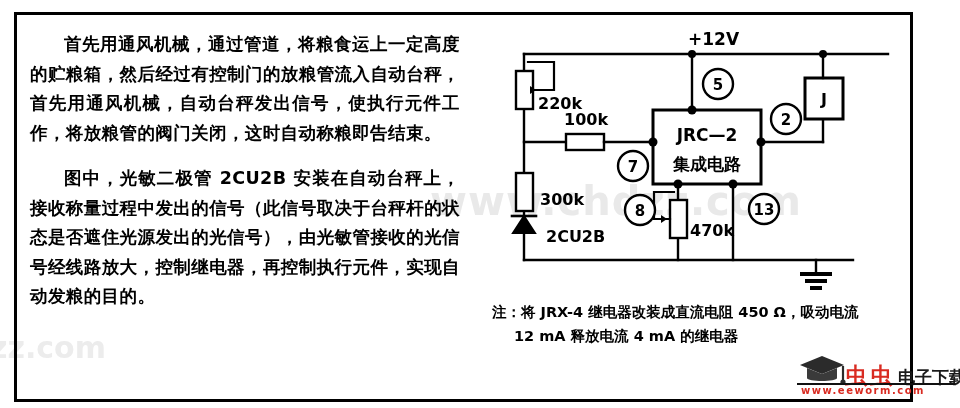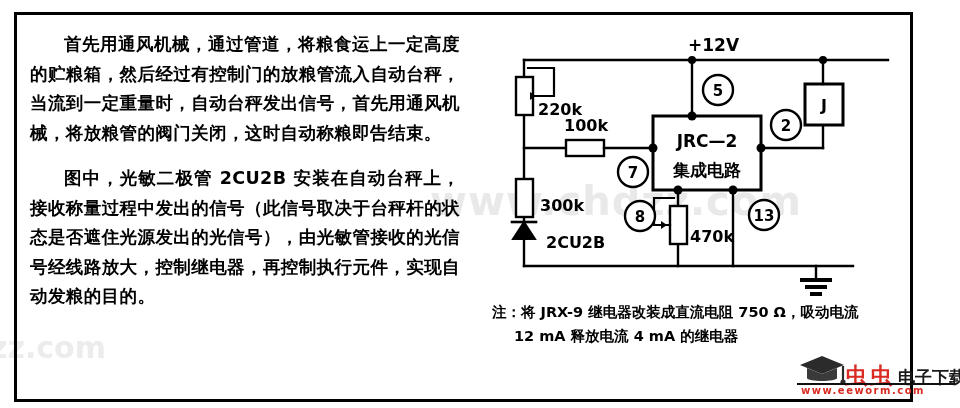--- a/index.html
+++ b/index.html
@@ -58,21 +58,21 @@
     letter-spacing:0.4px;
     text-indent:34px;
     margin:0 0 2px 0;
     text-align:justify;
   }
   .para.p2{margin-top:16px;}
 
   
   .circuit{
     position:absolute;
-    left:468px;top:24px;
+    left:468px;top:18px;
     width:450px;height:290px;
     z-index:3;
   }
   .circuit svg{display:block;}
 
   
   .note{
     position:absolute;
     left:492px;top:300px;
     width:410px;
@@ -133,21 +133,21 @@
 <body>
 
 <div id="page">
 
   <div class="watermark">www.chdzz.com</div>
   <div class="watermark2">zz.com</div>
 
   <div class="frame"></div>
 
   <div class="textcol">
-    <p class="para p1">首先用通风机械，通过管道，将粮食运上一定高度的贮粮箱，然后经过有控制门的放粮管流入自动台秤，当流到一定重量时，自动台秤发出信号，首先用通风机械，将放粮管的阀门关闭，这时自动称粮即告结束。</p>
+    <p class="para p1">首先用通风机械，通过管道，将粮食运上一定高度的贮粮箱，然后经过有控制门的放粮管流入自动台秤，首先用通风机械，自动台秤发出信号，使执行元件工作，将放粮管的阀门关闭，这时自动称粮即告结束。</p>
     <p class="para p2">图中，光敏二极管 2CU2B 安装在自动台秤上，接收称量过程中发出的信号（此信号取决于台秤杆的状态是否遮住光源发出的光信号），由光敏管接收的光信号经线路放大，控制继电器，再控制执行元件，实现自动发粮的目的。</p>
   </div>
 
   <div class="circuit">
     <svg width="450" height="290" viewBox="0 0 450 290" xmlns="http://www.w3.org/2000/svg">
       <g stroke="#000" fill="none" stroke-width="2.4" stroke-linecap="square">
 
         <line x1="56" y1="36" x2="420" y2="36"></line>
 
         <line x1="56" y1="36" x2="56" y2="242"></line>
@@ -230,21 +230,21 @@
         <text x="250" y="72" font-size="15" font-weight="bold" text-anchor="middle">5</text>
         <text x="318" y="107" font-size="15" font-weight="bold" text-anchor="middle">2</text>
         <text x="165" y="154" font-size="15" font-weight="bold" text-anchor="middle">7</text>
         <text x="172" y="198" font-size="15" font-weight="bold" text-anchor="middle">8</text>
         <text x="296" y="197" font-size="15" font-weight="bold" text-anchor="middle">13</text>
       </g>
     </svg>
   </div>
 
   <div class="note">
-    <span>注：将 JRX-9 继电器改装成直流电阻 750 Ω，吸动电流</span>
+    <span>注：将 JRX-4 继电器改装成直流电阻 450 Ω，吸动电流</span>
     <span class="l2">12 mA 释放电流 4 mA 的继电器</span>
   </div>
 
   <div class="logo">
     <div class="logo-row">
       <div class="logo-cap">
         <svg width="50" height="34" viewBox="0 0 50 34" xmlns="http://www.w3.org/2000/svg">
           <polygon points="3,12 25,3 47,12 25,21" fill="#2b2b2b"></polygon>
           <path d="M10,15 L10,25 C10,29 40,29 40,25 L40,15 L25,21 Z" fill="#3a3a3a"></path>
           <path d="M46,13 L46,28" stroke="#2b2b2b" stroke-width="2.2" fill="none"></path>

